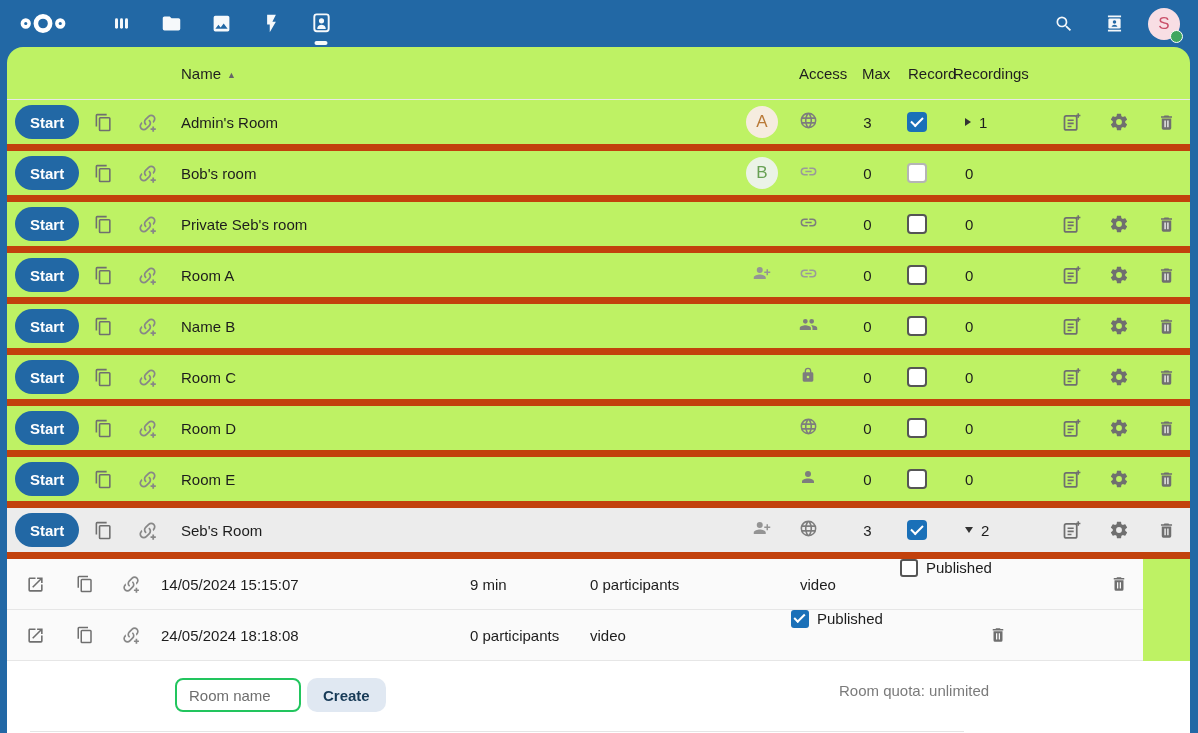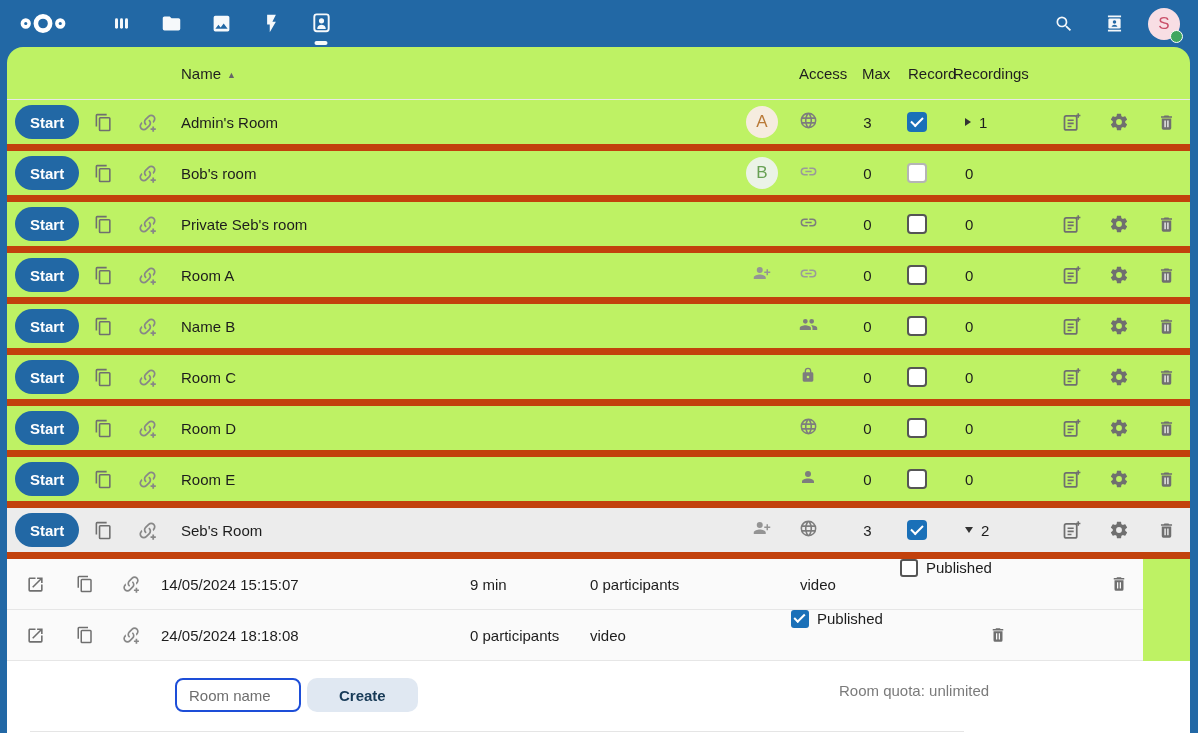--- a/index.html
+++ b/index.html
@@ -79,26 +79,26 @@
   .sc{display:flex;align-items:center;justify-content:center;height:100%;}
   .sc.textl{justify-content:flex-start;box-sizing:border-box;}
   .sc.datec{padding-left:6px;}
   .sc.padl{padding-left:9px;}
   .pubc{display:flex;align-items:flex-start;justify-content:flex-start;}
   .publabel{margin-left:8px;font-size:15px;color:#1d1d1d;}
   
   .footer{position:relative;height:73px;background:#fff;}
   .room-input{
     position:absolute;left:168px;top:17px;width:126px;height:34px;box-sizing:border-box;
-    border:2px solid #1d4ed8;border-radius:8px;padding:0 12px;font-size:15px;
+    border:2px solid #22c55e;border-radius:8px;padding:0 12px;font-size:15px;
     font-family:"Liberation Sans",sans-serif;color:#222;background:#fff;
   }
   .room-input::placeholder{color:#6e6e6e;opacity:1;}
   .create-btn{
-    position:absolute;left:300px;top:17px;height:34px;padding:0 32px;border:none;border-radius:10px;
+    position:absolute;left:300px;top:17px;height:34px;padding:0 16px;border:none;border-radius:10px;
     background:#e0e8f2;color:#173a57;font-weight:bold;font-size:15px;
     font-family:"Liberation Sans",sans-serif;cursor:pointer;
   }
   .quota{position:absolute;left:793px;top:21px;font-size:15px;color:#7b7b7b;margin-left:39px;}
   .footer-divider{position:absolute;left:23px;bottom:2px;width:934px;height:1px;background:#e5e5e5;}
   svg{flex:none;}
 </style>
 </head>
 <body>
 

